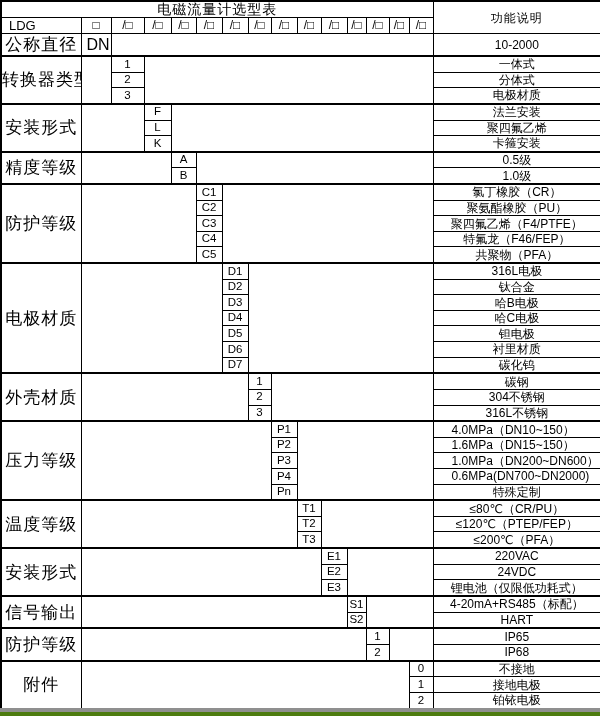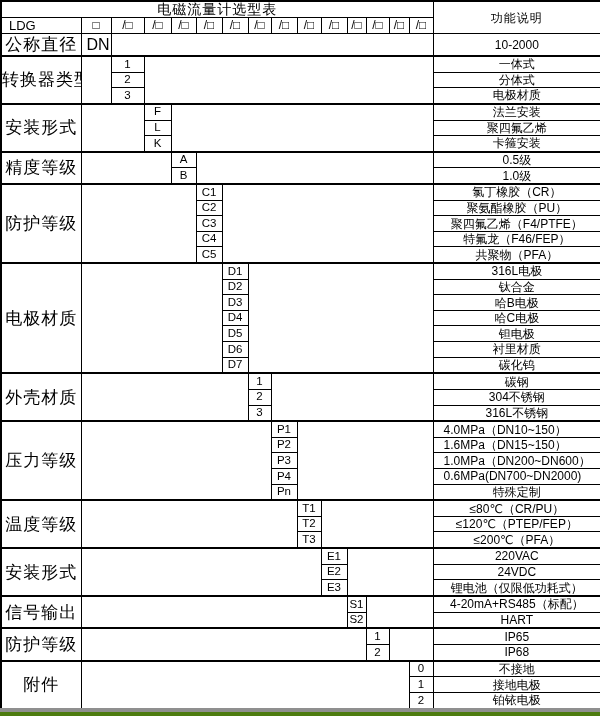--- a/index.html
+++ b/index.html
@@ -15,21 +15,21 @@
   td{border:1px solid #000;padding:0;font-size:12.5px;line-height:1;
      text-align:center;vertical-align:middle;overflow:hidden;white-space:nowrap;}
   td.title{font-size:14px;letter-spacing:1px;}
   td.fnh{font-size:12px;letter-spacing:1px;}
   td.ldg{text-align:left;padding-left:7px;font-size:13px;}
   td.codebox{font-size:12px;}
   td.cat{font-size:17px;letter-spacing:1px;}
   td.code{font-size:11.5px;}
   td.dnc{text-align:left;padding-left:5px;font-size:16px;}
   td.desc{font-size:12px;}
-  td.desc.left{text-align:left;padding-left:10px;}
+  td.desc.left{text-align:left;padding-left:18px;}
   td.sec{border-top-width:2px;}
   tr.trow{height:16px;}
 </style>
 </head>
 <body>
 
 <div class="page">
   <table class="sel frame" id="selection-table">
     <colgroup id="cols">
         <col style="width: 80px;">

